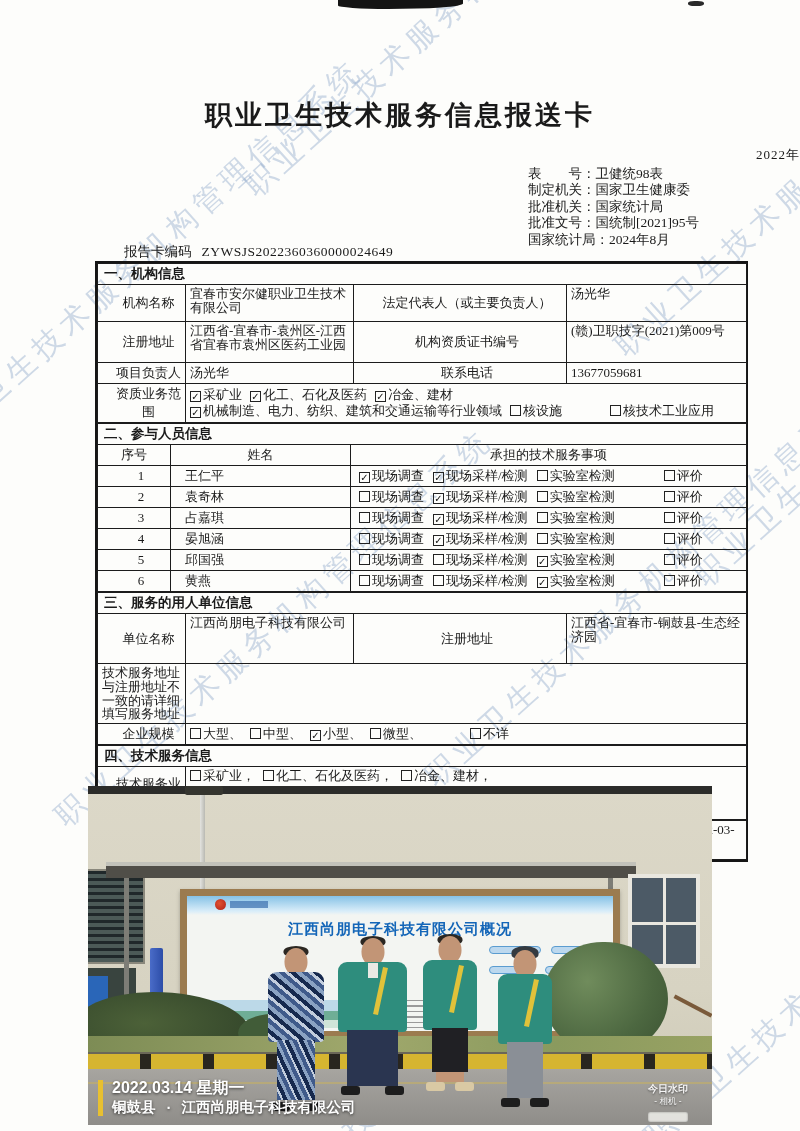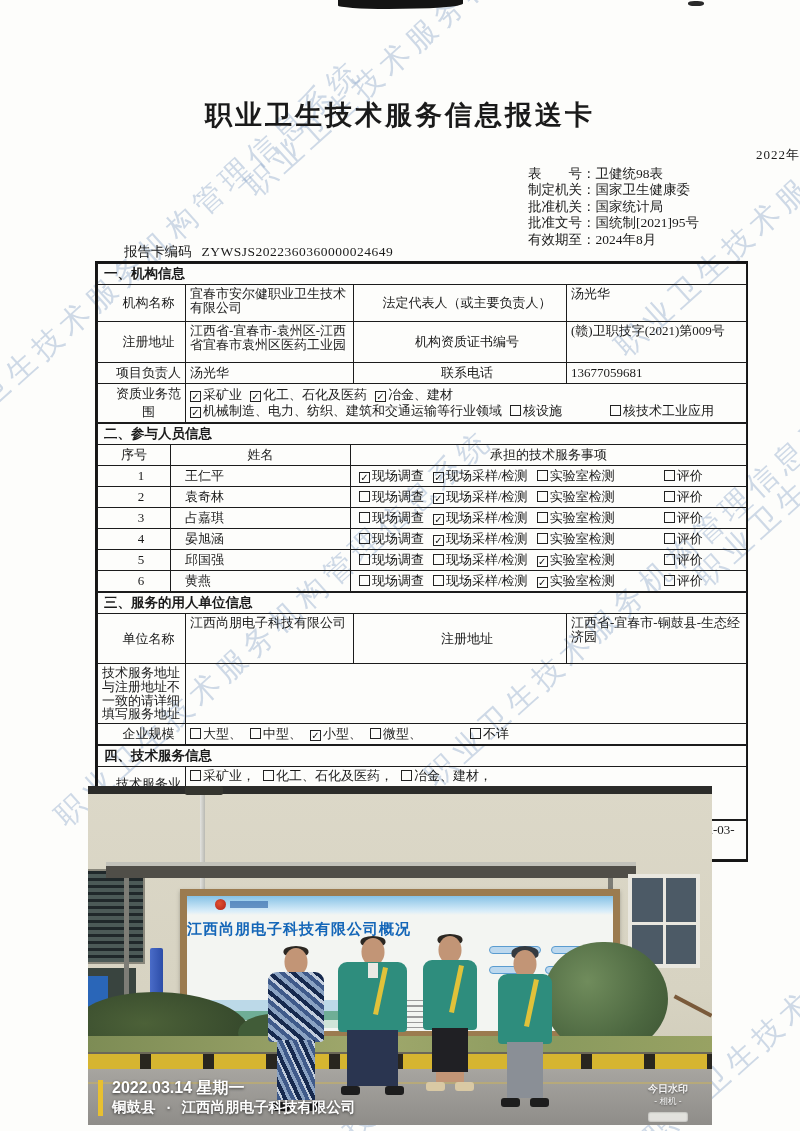--- a/index.html
+++ b/index.html
@@ -89,21 +89,21 @@
   .rail { left: 0; top: 222px; width: 96px; height: 4px; background: #8a8a82; }
   .brace { left: 118px; top: 212px; width: 64px; height: 4px; background: #55524c; transform: rotate(33deg); }
 
   .board { left: 92px; top: 103px; width: 440px; height: 149px;
     background: #f3f5f2; border: 7px solid #9b7b4f; box-shadow: 0 2px 4px rgba(0,0,0,.25); }
   .poster-band { left: 0; top: 0; width: 100%; height: 19px;
     background: linear-gradient(180deg, #86c2e6, #d9edf9 80%, #f3f5f2); }
   .poster-logo { left: 28px; top: 3px; width: 11px; height: 11px; border-radius: 50%;
     background: radial-gradient(circle at 40% 40%, #e05030, #b02018); }
   .poster-logo-text { left: 43px; top: 5px; width: 38px; height: 7px; background: #3a6fae; opacity: .7; }
-  .poster-title { left: 0; top: 24px; width: 100%; text-align: left;
+  .poster-title { left: 0; top: 24px; width: 100%; text-align: center;
     font-size: 15px; font-weight: bold; color: #1466b8; letter-spacing: 1px; }
   .poster-cols { left: 12px; top: 48px; width: 272px; height: 52px; display: flex; gap: 12px; position: absolute; }
   .poster-cols .pcol { flex: 1; height: 100%;
     background: repeating-linear-gradient(180deg, #8d8d8d 0 1.5px, transparent 1.5px 5.5px); }
   .poster-img { left: 14px; top: 104px; width: 140px; height: 28px;
     background: linear-gradient(180deg, #bcd9e8 0 40%, #6fae96 40% 70%, #cfe4d8 70%); }
   .poster-cols2 { left: 165px; top: 104px; width: 120px; height: 28px;
     background: repeating-linear-gradient(180deg, #9a9a9a 0 1.5px, transparent 1.5px 5.5px); }
   .flow { left: 296px; top: 48px; width: 126px; height: 86px; }
   .flow i { position: absolute; display: block; height: 8px; border-radius: 4px;
@@ -195,21 +195,21 @@
 <div class="content">
 
   <div class="page-title">职业卫生技术服务信息报送卡</div>
   <div class="page-year">2022年</div>
 
   <div class="meta-block">
       <div class="meta-line"><span class="ml">表　　号：</span><span>卫健统98表</span></div>
       <div class="meta-line"><span class="ml">制定机关：</span><span>国家卫生健康委</span></div>
       <div class="meta-line"><span class="ml">批准机关：</span><span>国家统计局</span></div>
       <div class="meta-line"><span class="ml">批准文号：</span><span>国统制[2021]95号</span></div>
-      <div class="meta-line"><span class="ml">有效期至：</span><span>2024年8月</span></div>
+      <div class="meta-line"><span class="ml">国家统计局：</span><span>2024年8月</span></div>
     </div>
 
   <div class="report-code">
     <span class="mll">报告卡编码</span><span class="code">ZYWSJS2022360360000024649</span>
   </div>
 
   <div class="doc-table">
 
     <table>
       <colgroup>

